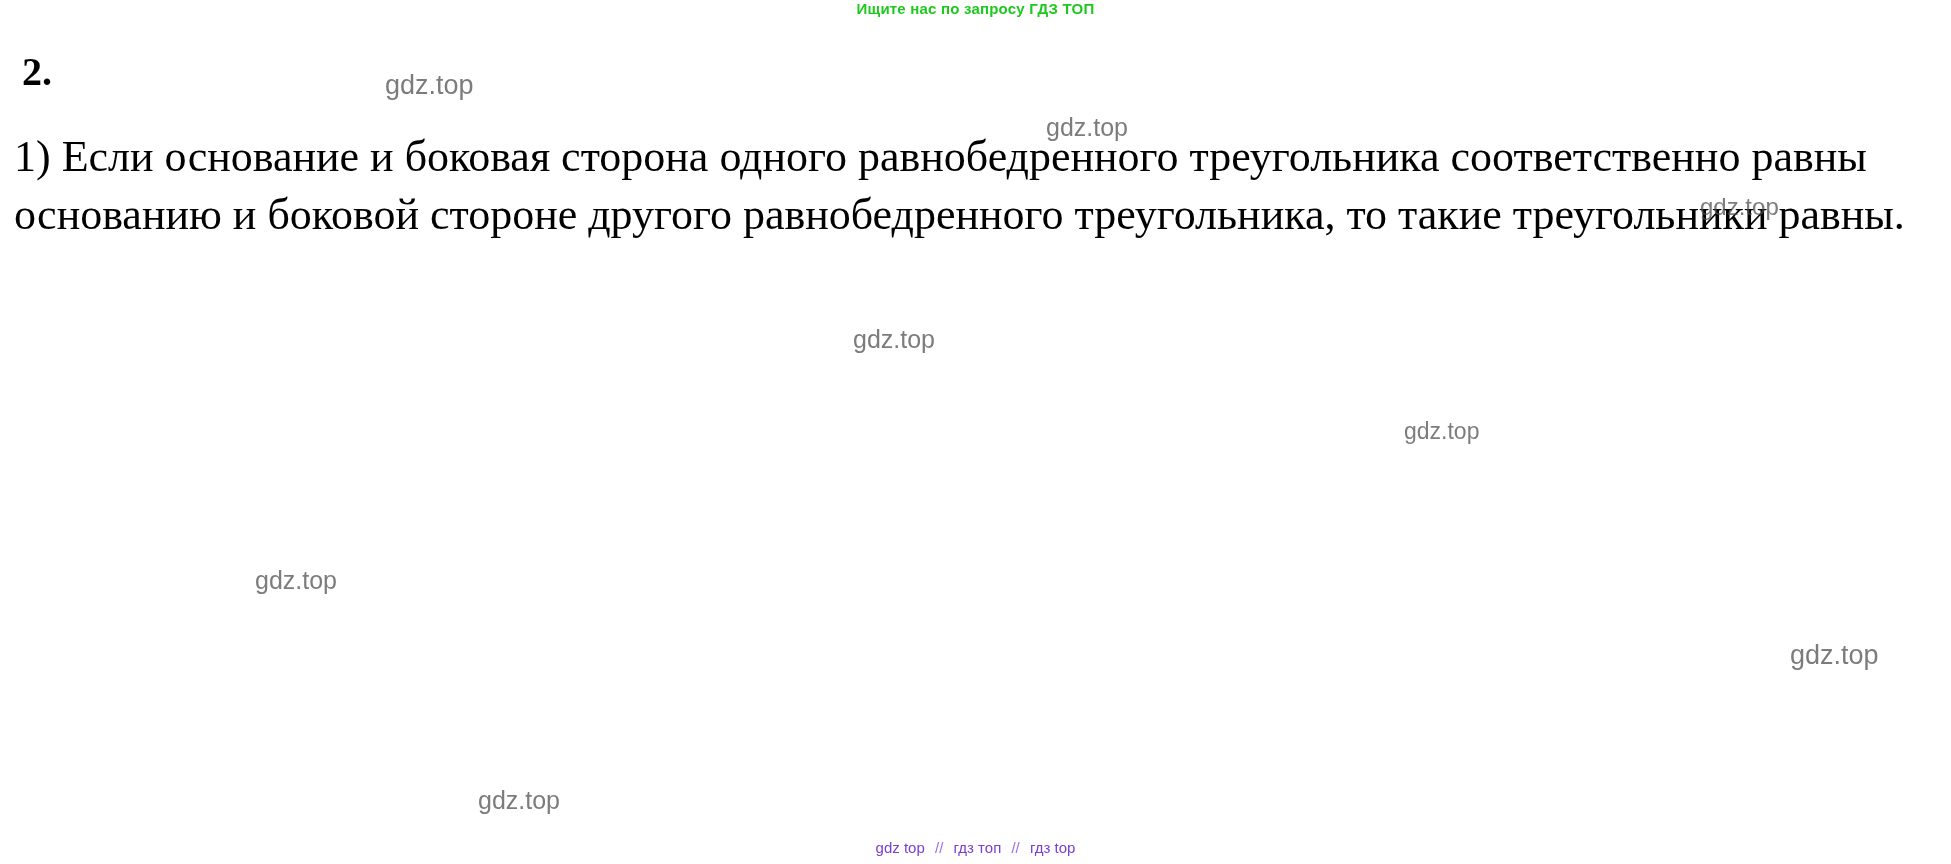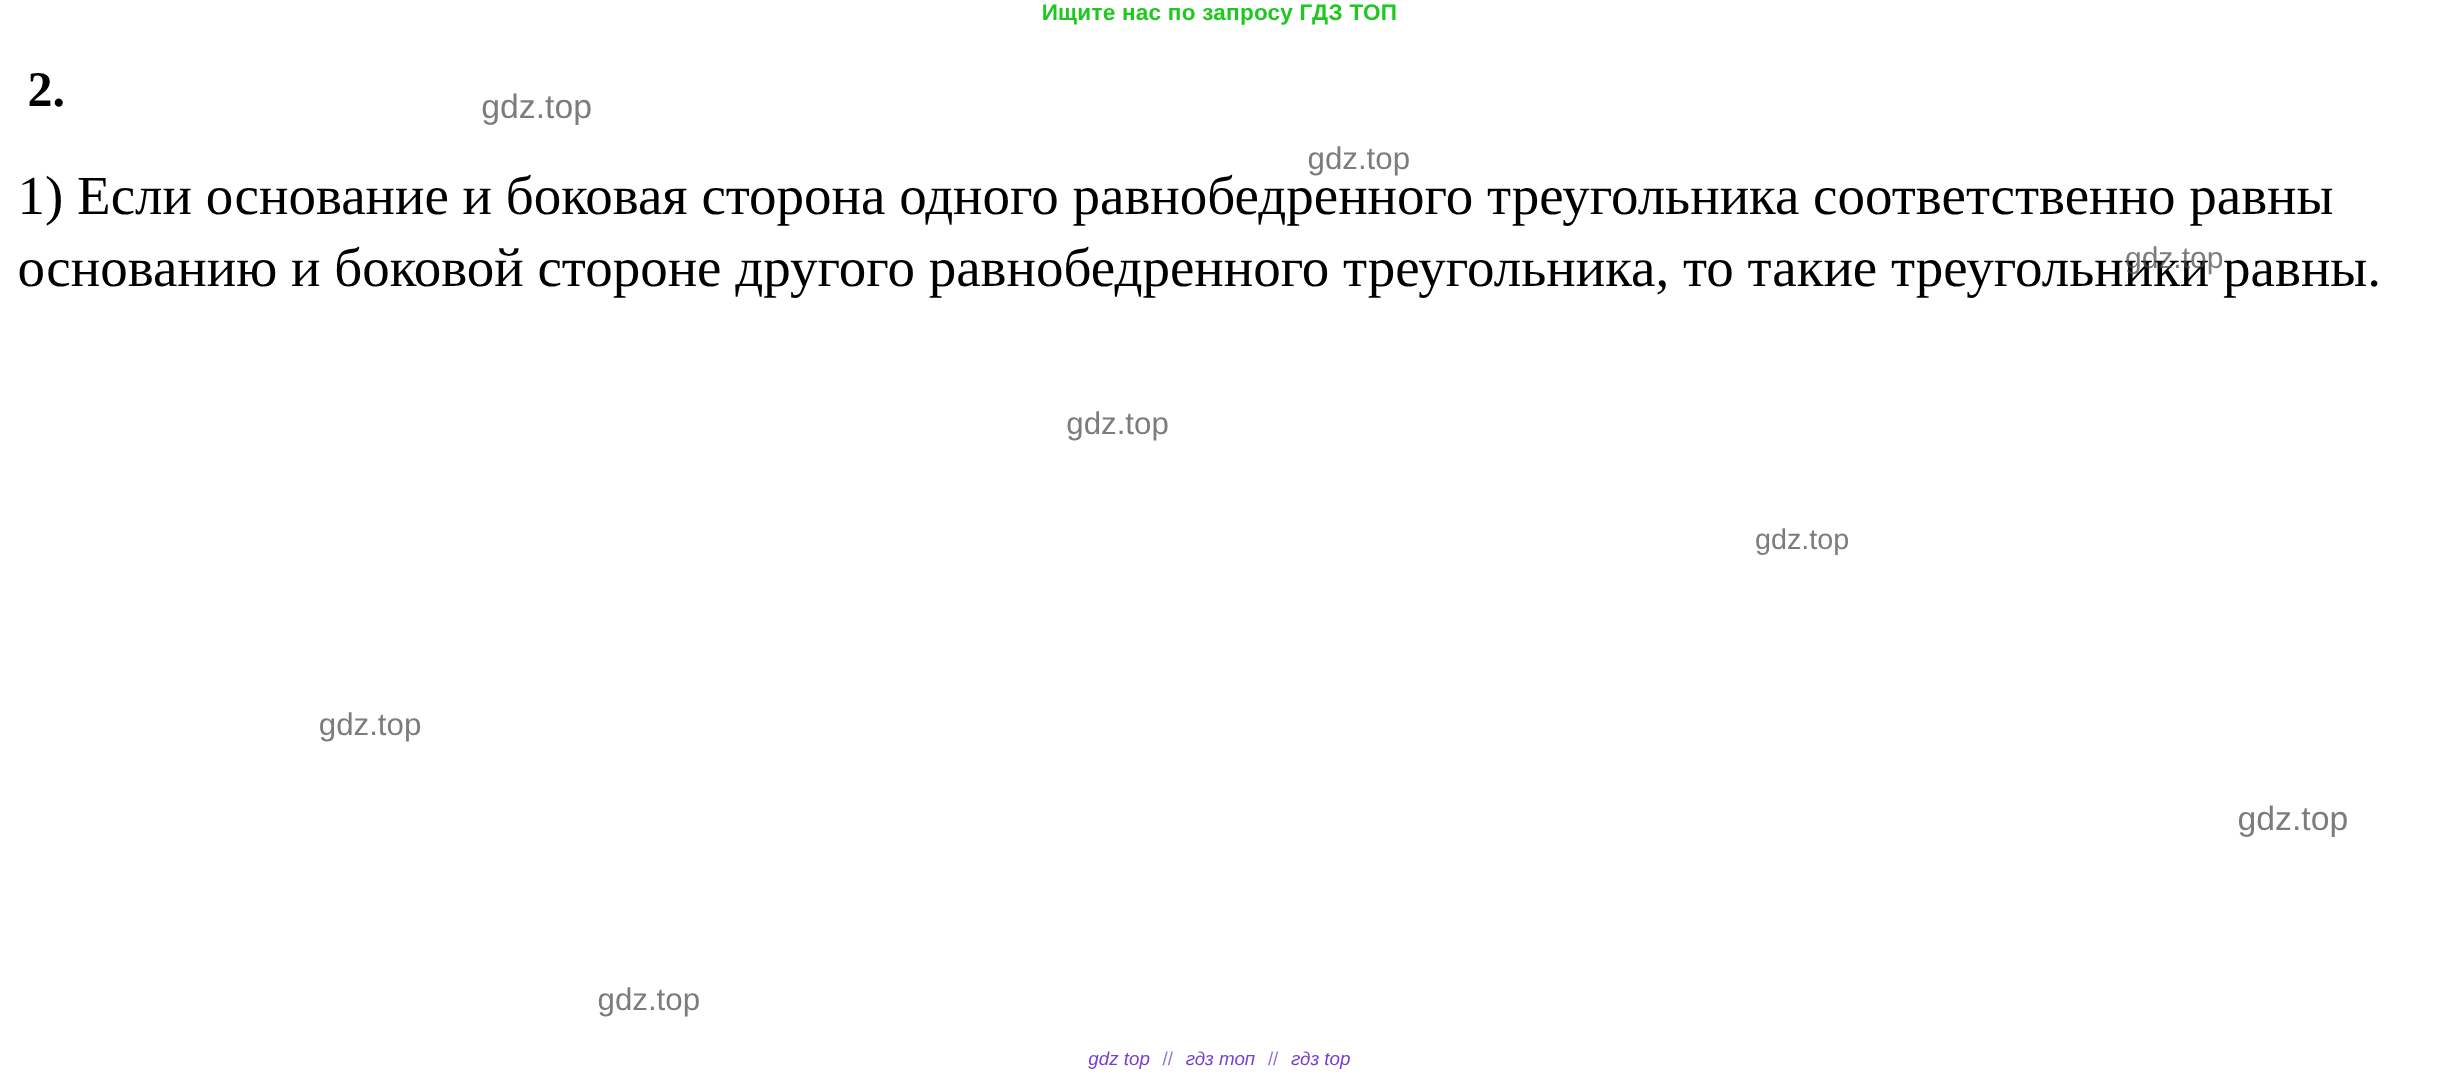--- a/index.html
+++ b/index.html
@@ -15,21 +15,21 @@
     overflow: hidden;
   }
 
   .top-banner {
     position: absolute;
     top: 0px;
     left: 0;
     width: 100%;
     text-align: center;
     font-family: "Liberation Sans", sans-serif;
-    font-size: 18px;
+    font-size: 15px;
     font-weight: bold;
     color: #1ec81e;
     letter-spacing: 0.2px;
   }
 
   .task-number {
     position: absolute;
     left: 22px;
     top: 48px;
     font-family: "Liberation Serif", serif;
@@ -71,21 +71,20 @@
     width: 100%;
     text-align: center;
     font-family: "Liberation Sans", sans-serif;
     font-size: 15px;
     color: #7a3fd1;
   }
   .bottom-links a {
     color: #7a3fd1;
     text-decoration: none;
     margin: 0 2px;
-    font-style: italic;
   }
   .bottom-links .sep {
     color: #9a6fe0;
     margin: 0 4px;
   }
 </style>
 </head>
 <body>
 
 <div class="top-banner">Ищите нас по запросу ГДЗ ТОП</div>

